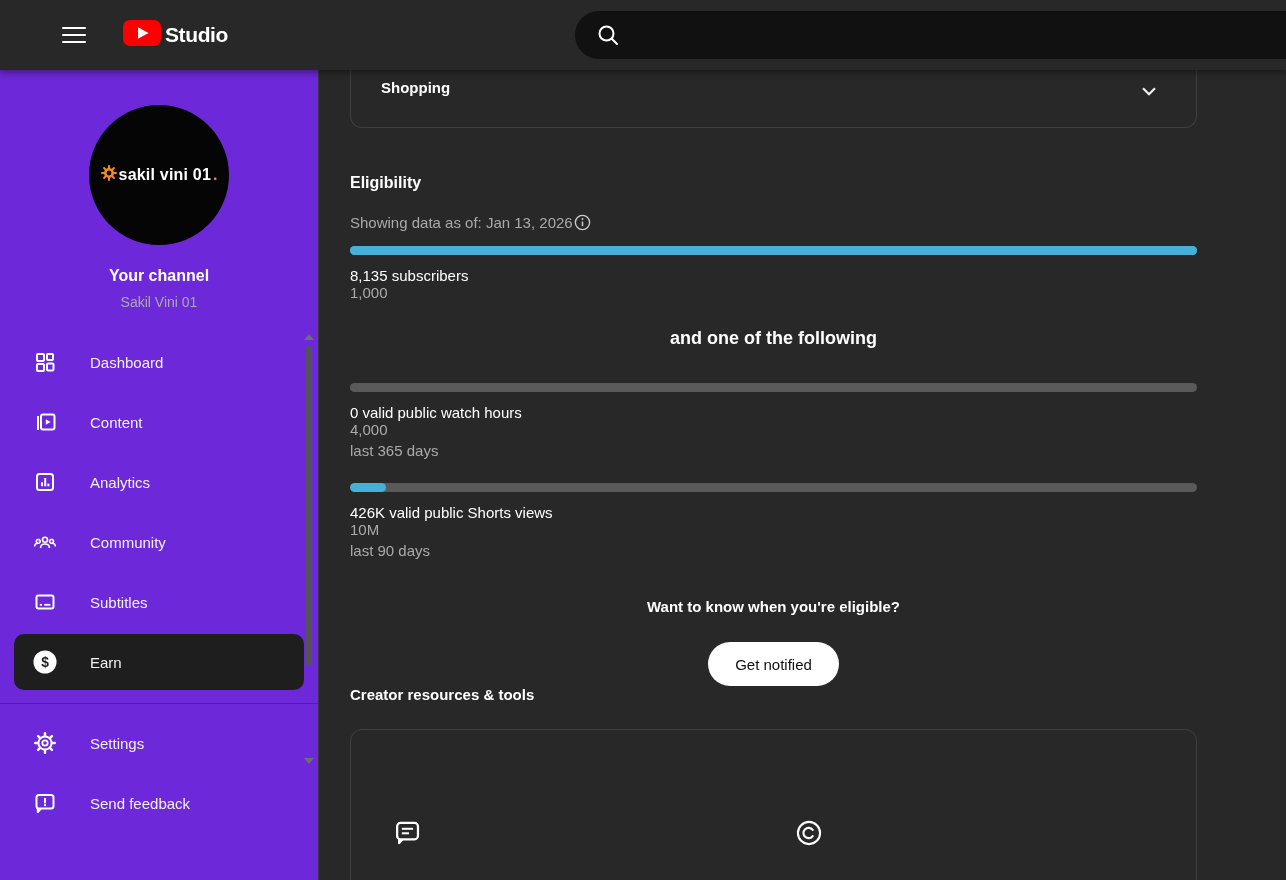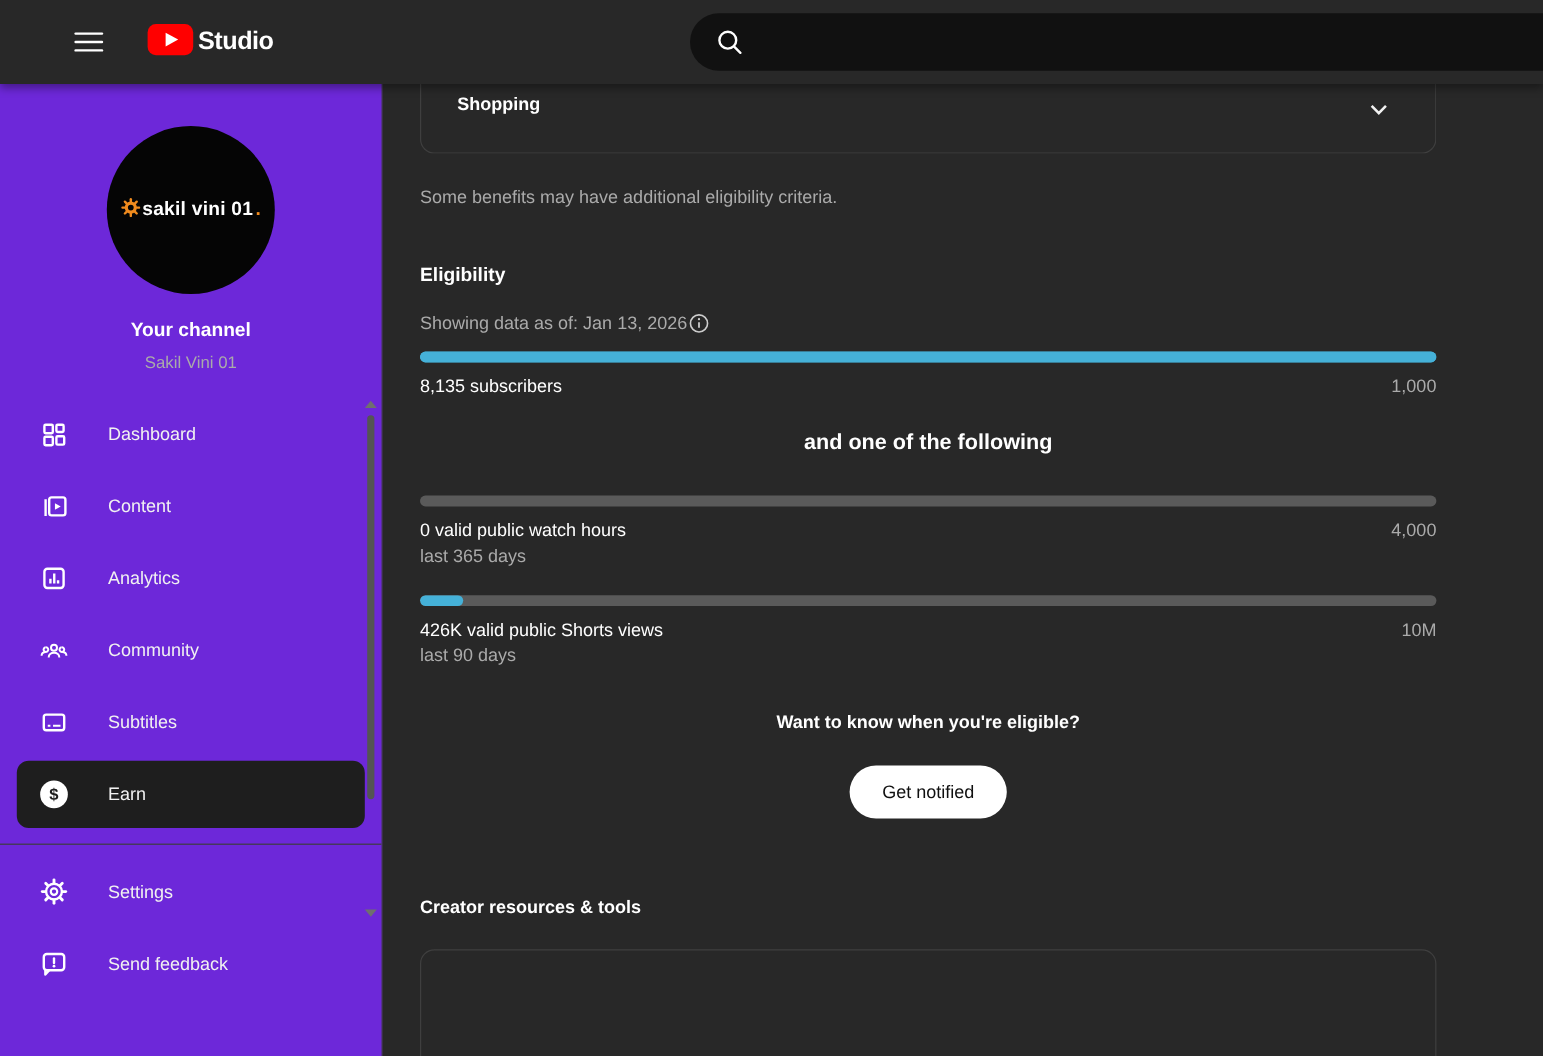--- a/index.html
+++ b/index.html
@@ -57,34 +57,34 @@
   .shopping-chevron { position:absolute; right:34px; top:8px; cursor:pointer; }
 
   .note { margin-top:27px; font-size:15px; color:#aaaaaa; line-height:20px; }
   .sec-title { margin-top:46px; font-size:16px; font-weight:bold; color:#fff; }
   .date-row { margin-top:21px; display:flex; align-items:center; gap:0; font-size:15px; color:#aaaaaa; }
   .info-btn { display:flex; cursor:pointer; }
 
   .bar { margin-top:14px; height:9px; border-radius:5px; background:var(--progress_track,#5a5a5a); overflow:hidden; }
   .bar.full { background:var(--progress_fill,#45b1d8); }
   .bar-fill { height:100%; border-radius:5px; background:var(--progress_fill,#45b1d8); width:0; }
-  .metric-labels { margin-top:12px; display:flex; justify-content:space-between; font-size:15px; }
+  .metric-labels { margin-top:12px; display:flex; justify-content:space-between; font-size:15px;flex-direction:column; }
   .metric-labels .l { color:#fff; font-weight:500; }
   .metric-labels .r { color:#aaaaaa; }
   .metric-sub { margin-top:4px; font-size:15px; color:#aaaaaa; }
 
   .connector { margin-top:27px; text-align:center; font-size:18px; font-weight:bold; color:#fff; }
   .bar.second { margin-top:34px; }
   .bar.third { margin-top:24px; }
   .prompt { margin-top:39px; text-align:center; font-size:15px; font-weight:bold; color:#fff; }
   .btn-wrap { margin-top:27px; text-align:center; }
   .get-notified { display:inline-block; background:#ffffff; color:#0f0f0f; border:none; cursor:pointer;
     height:44px; padding:0 27px; border-radius:22px; font-size:15px; font-weight:500; font-family:inherit; }
 
-  .res-title { margin-top:66px; font-size:15px; font-weight:bold; color:#fff; }
+  .res-title { font-size:15px; font-weight:bold; color:#fff; }
   .res-card { margin-top:26px; height:170px; border:1px solid #3f3f3f; border-radius:12px;
     padding:41px 0 0 43px; display:flex; }
   .res-item { flex:1; display:flex; align-items:center; gap:32px; }
 </style>
 </head>
 <body>
 
 <div class="topbar">
   <div class="hamburger">
       <i></i>
@@ -248,21 +248,20 @@
 
       <div class="shopping-card">
         <div class="shopping-title">Shopping</div>
         <div class="shopping-chevron">
           <svg width="26" height="26" viewBox="0 0 24 24" fill="none" stroke="#f1f1f1" stroke-width="2">
             <polyline points="6.5,9.5 12,15 17.5,9.5"></polyline>
           </svg>
         </div>
       </div>
 
-      <div class="note">Some benefits may have additional eligibility criteria.</div>
 
       <div class="sec-title">Eligibility</div>
 
       <div class="date-row">
         <span>Showing data as of: Jan 13, 2026</span>
         <span class="info-btn">
           <svg width="19" height="19" viewBox="0 0 24 24" fill="none" stroke="#cccccc">
             <circle cx="12" cy="12" r="9" stroke-width="1.7"></circle>
             <line x1="12" y1="10.8" x2="12" y2="16.6" stroke-width="1.9"></line>
             <circle cx="12" cy="7.6" r="1.2" fill="#cccccc" stroke="none"></circle>

